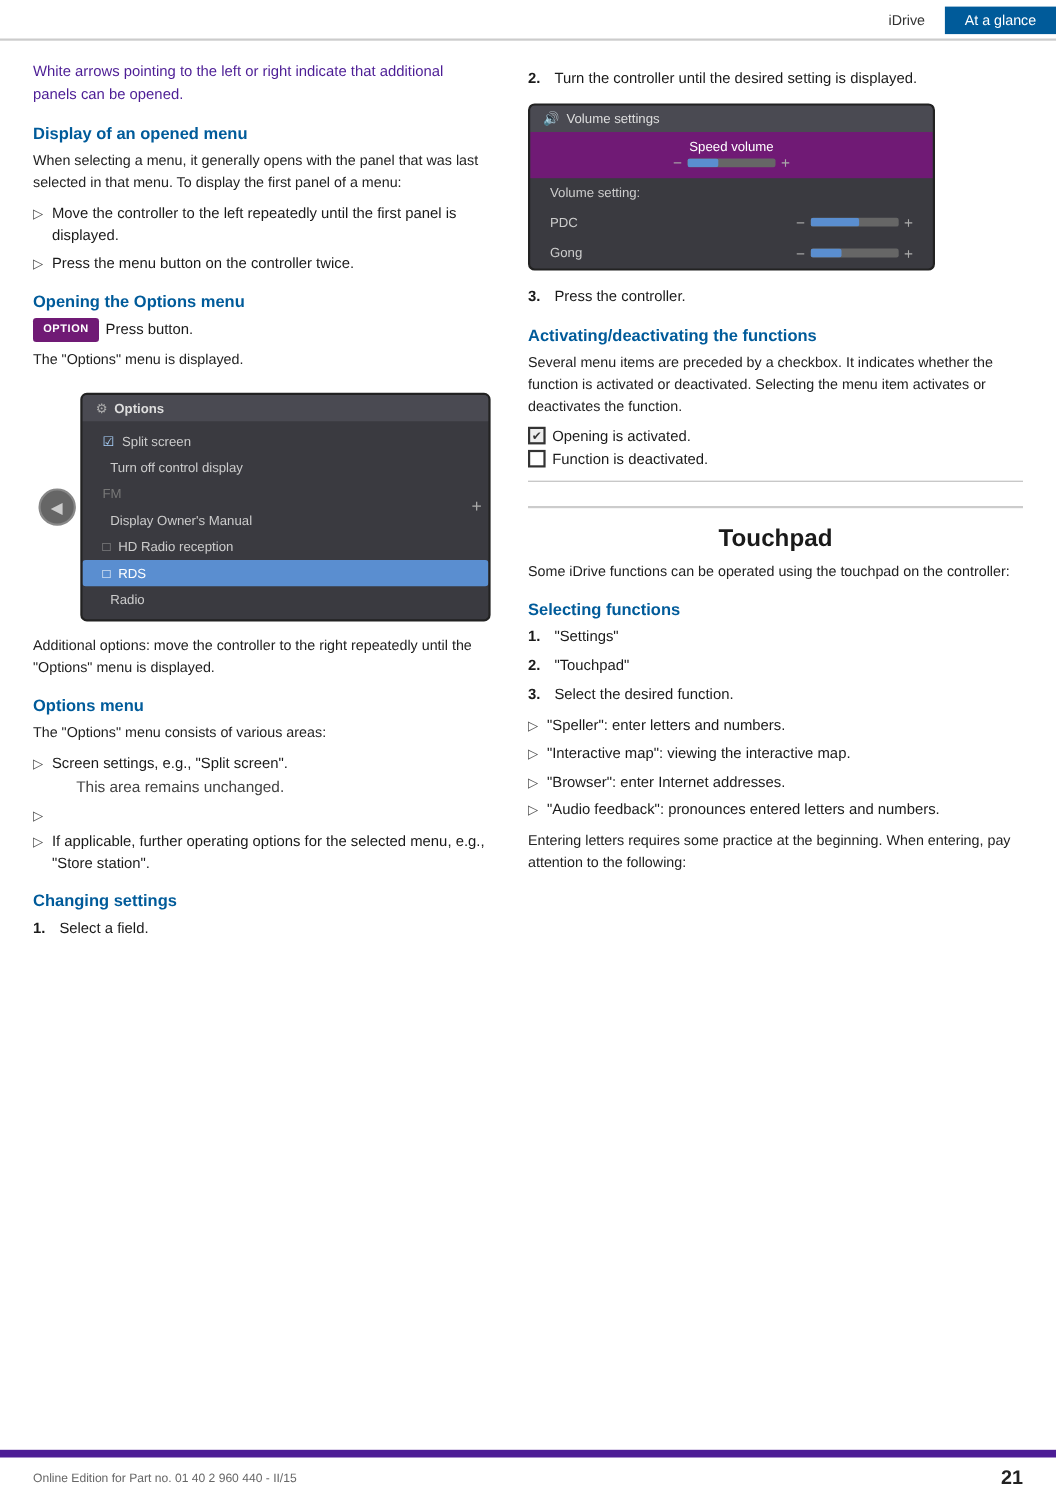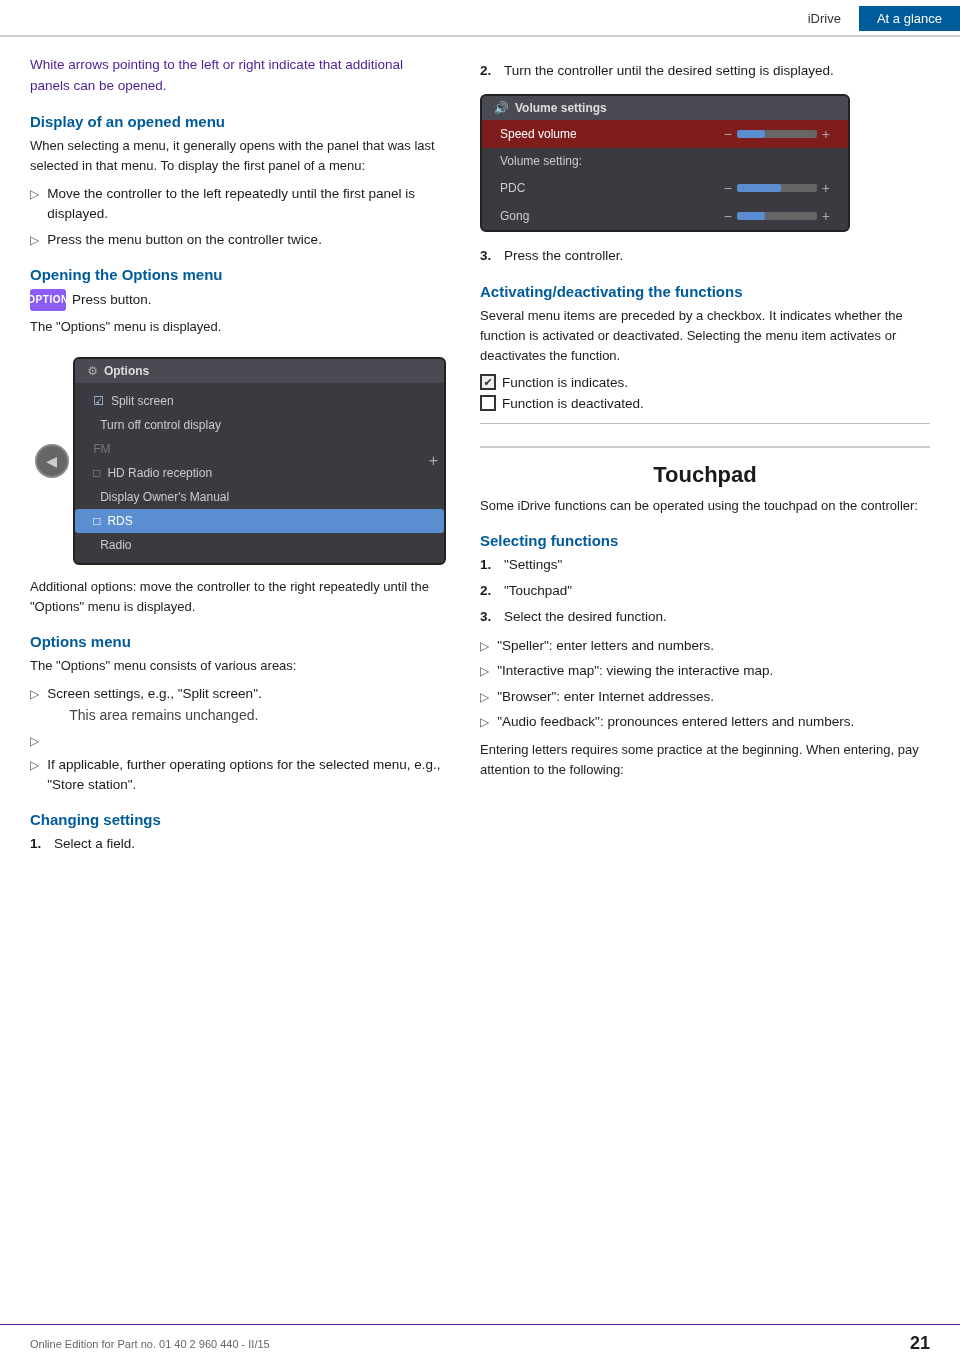--- a/index.html
+++ b/index.html
@@ -130,25 +130,25 @@
       line-height: 1.55;
       margin-bottom: 12px;
       color: #4c1d95;
     }
 
     
     .option-btn-img {
       display: inline-flex;
       align-items: center;
       justify-content: center;
-      background: #8b5cf6;
+      background: #701a75;
       color: #fff;
       font-size: 10px;
       font-weight: bold;
-      width: 36px;
+      width: 60px;
       height: 22px;
       border-radius: 3px;
       margin-right: 6px;
       letter-spacing: 0.5px;
       vertical-align: middle;
     }
 
     
     .screen-mockup {
       width: 380px;
@@ -265,33 +265,34 @@
     .vol-title-bar {
       background: #4a4a52;
       padding: 5px 12px;
       display: flex;
       align-items: center;
       gap: 6px;
     }
     .vol-title-text {
       color: #ddd;
       font-size: 12px;
-      font-weight: bold;
+      font-weight: normal;
     }
     .vol-item {
       padding: 6px 18px;
       font-size: 12px;
       color: #ccc;
       display: flex;
       align-items: center;
       justify-content: space-between;
     }
     .vol-item.highlighted {
-      background: #7f1d1d;
+      background: #701a75;
       color: #fff;
+      flex-direction: column;
     }
     .vol-bar-row {
       display: flex;
       align-items: center;
       gap: 5px;
     }
     .vol-minus { font-size: 14px; color: #aaa; }
     .vol-plus { font-size: 14px; color: #aaa; }
     .vol-bar-track {
       width: 80px;
@@ -335,21 +336,21 @@
       margin-right: 6px;
       vertical-align: middle;
     }
 
     
     .footer {
       position: absolute;
       bottom: 0;
       left: 0;
       right: 0;
-      border-top: 1px solid #4c1d95;
+      border-top: 7px solid #4c1d95;
       padding: 8px 30px;
       display: flex;
       justify-content: space-between;
       align-items: center;
     }
     .footer-text {
       font-size: 11px;
       color: #666;
     }
     .page-number {
@@ -424,25 +425,25 @@
         <div class="screen-items">
           <div class="screen-item checked">
             <span>Split screen</span>
           </div>
           <div class="screen-item plain">
             <span>Turn off control display</span>
           </div>
           <div class="screen-item disabled">
             <span>FM</span>
           </div>
+          <div class="screen-item plain">
+            <span>Display Owner's Manual</span>
+          </div>
           <div class="screen-item unchecked">
             <span>HD Radio reception</span>
-          </div>
-          <div class="screen-item plain">
-            <span>Display Owner's Manual</span>
           </div>
           <div class="screen-item highlighted unchecked">
             <span>RDS</span>
           </div>
           <div class="screen-item plain">
             <span>Radio</span>
           </div>
         </div>
       </div>
       <span class="plus-sign">+</span>
@@ -536,21 +537,21 @@
       <li>
         <span class="num-bullet">3.</span>
         <span>Press the controller.</span>
       </li>
     </ul>
 
     <div class="section-heading">Activating/deactivating the functions</div>
     <p>Several menu items are preceded by a checkbox. It indicates whether the function is activated or deactivated. Selecting the menu item activates or deactivates the function.</p>
     <div style="display:flex;align-items:center;margin-bottom:5px;">
       <span class="checkbox-activated">✔</span>
-      <span>Function is indicates.</span>
+      <span>Opening is activated.</span>
     </div>
     <div style="display:flex;align-items:center;margin-bottom:12px;">
       <span class="checkbox-deactivated">&nbsp;</span>
       <span>Function is deactivated.</span>
     </div>
 
     <hr class="divider-line">
 
     <div class="section-heading-large">Touchpad</div>
     <p>Some iDrive functions can be operated using the touchpad on the controller:</p>

